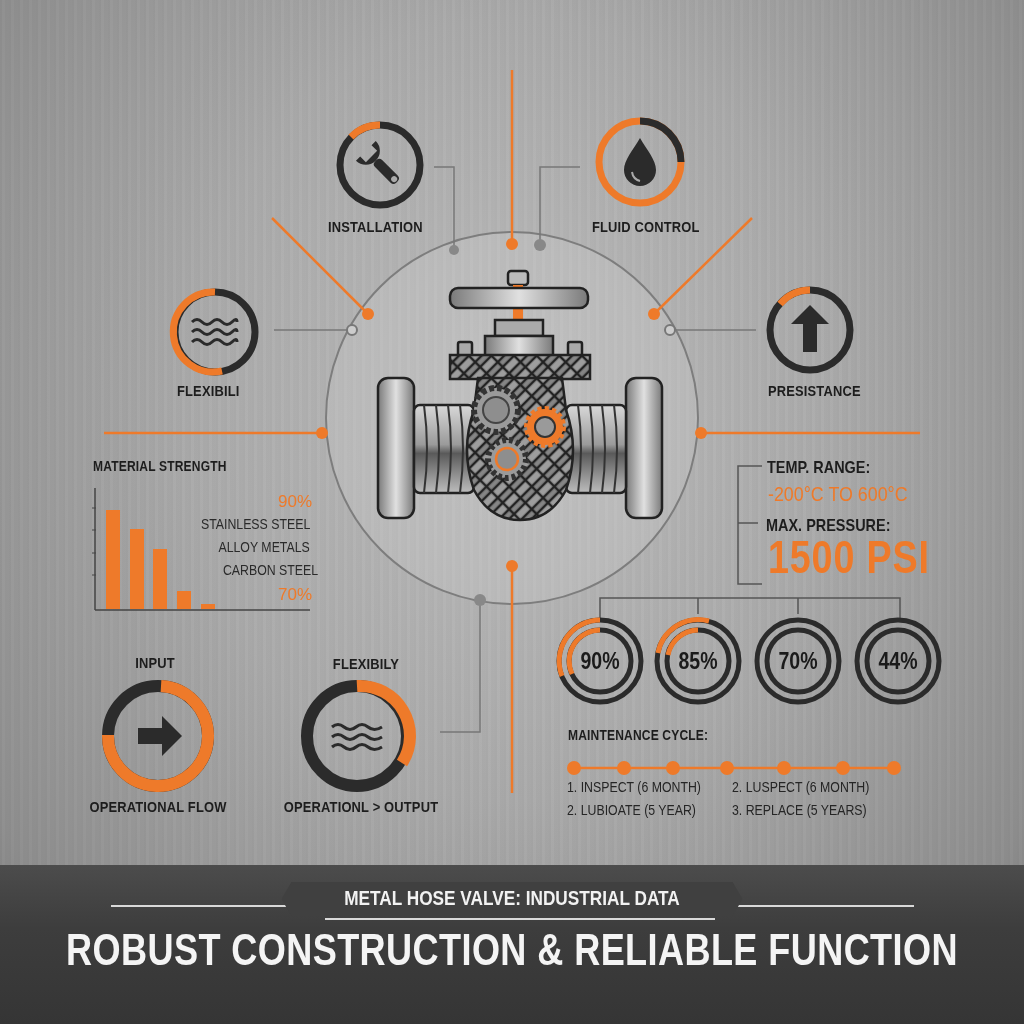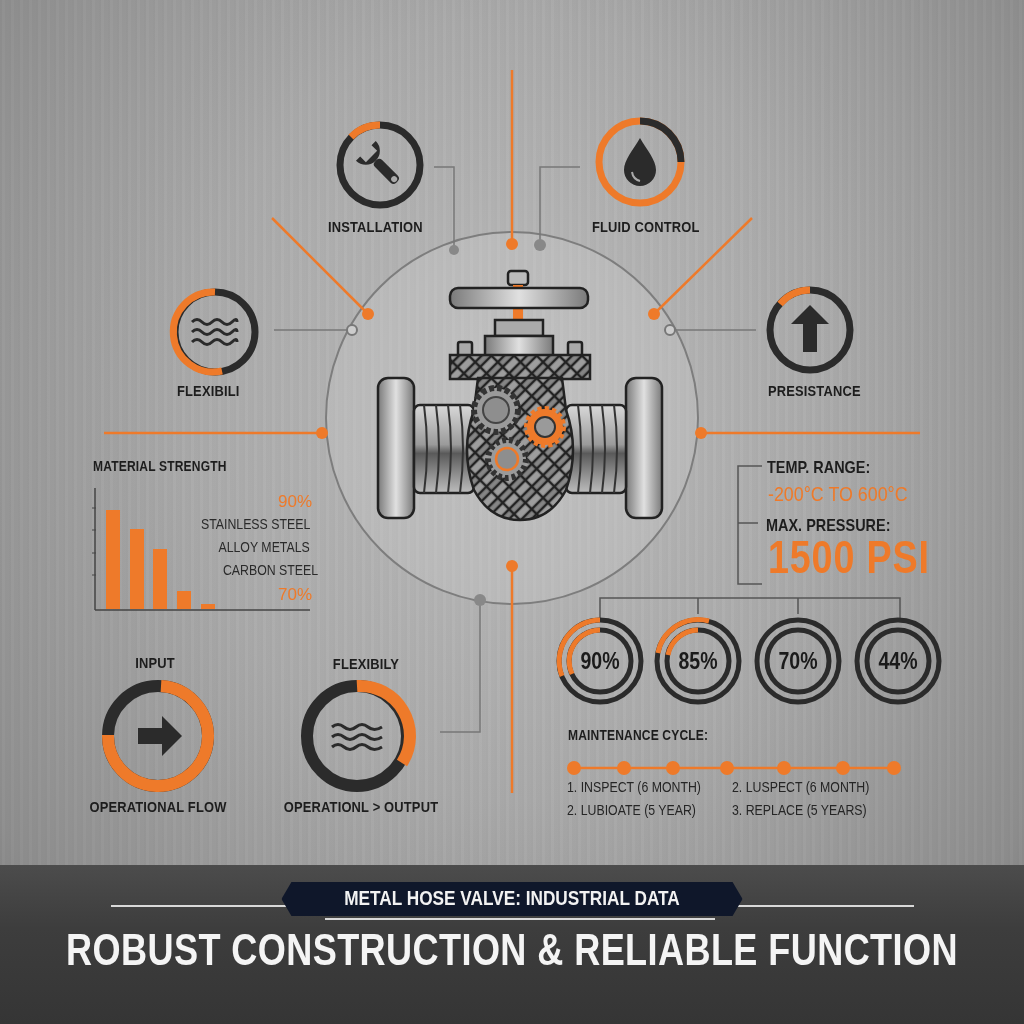--- a/index.html
+++ b/index.html
@@ -29,21 +29,21 @@
   .spec-temp { position: absolute; font-size: 21px; color: #ee7a2a; transform: scaleX(0.85); transform-origin: left center; white-space: nowrap; }
   .spec-psi { position: absolute; font-weight: bold; font-size: 46px; color: #ee7a2a; transform: scaleX(0.82); transform-origin: left center; white-space: nowrap; letter-spacing: 1px; }
   .gauge-txt { position: absolute; width: 90px; text-align: center; font-weight: bold; font-size: 23px; color: #1b1b1b; transform: scaleX(0.85); }
   .maint-item { position: absolute; font-size: 14px; color: #252525; white-space: nowrap; transform: scaleX(0.88); transform-origin: left center; }
   .footer {
     position: absolute; left: 0; top: 865px; width: 1024px; height: 159px;
     background: linear-gradient(180deg, #4c4c4c 0%, #3d3d3d 40%, #353535 100%);
   }
   .footer-sub {
     position: absolute; left: 50%; top: 882px; transform: translateX(-50%);
-    background: #0f172a; padding: 4px 26px 6px 26px;
+    background: #404040; padding: 4px 26px 6px 26px;
     clip-path: polygon(10px 0, calc(100% - 10px) 0, 100% 50%, calc(100% - 10px) 100%, 10px 100%, 0 50%);
     color: #f2f2f2; font-size: 21px; font-weight: bold; white-space: nowrap;
   }
   .footer-sub span { display: inline-block; transform: scaleX(0.82); }
   .footer-title {
     position: absolute; left: 50%; top: 925px; transform: translateX(-50%) scaleX(0.82);
     color: #f4f4f4; font-size: 44px; font-weight: bold; white-space: nowrap; letter-spacing: 0.5px;
   }
   .rule { position: absolute; height: 2px; background: #d9d9d9; }
 </style>

